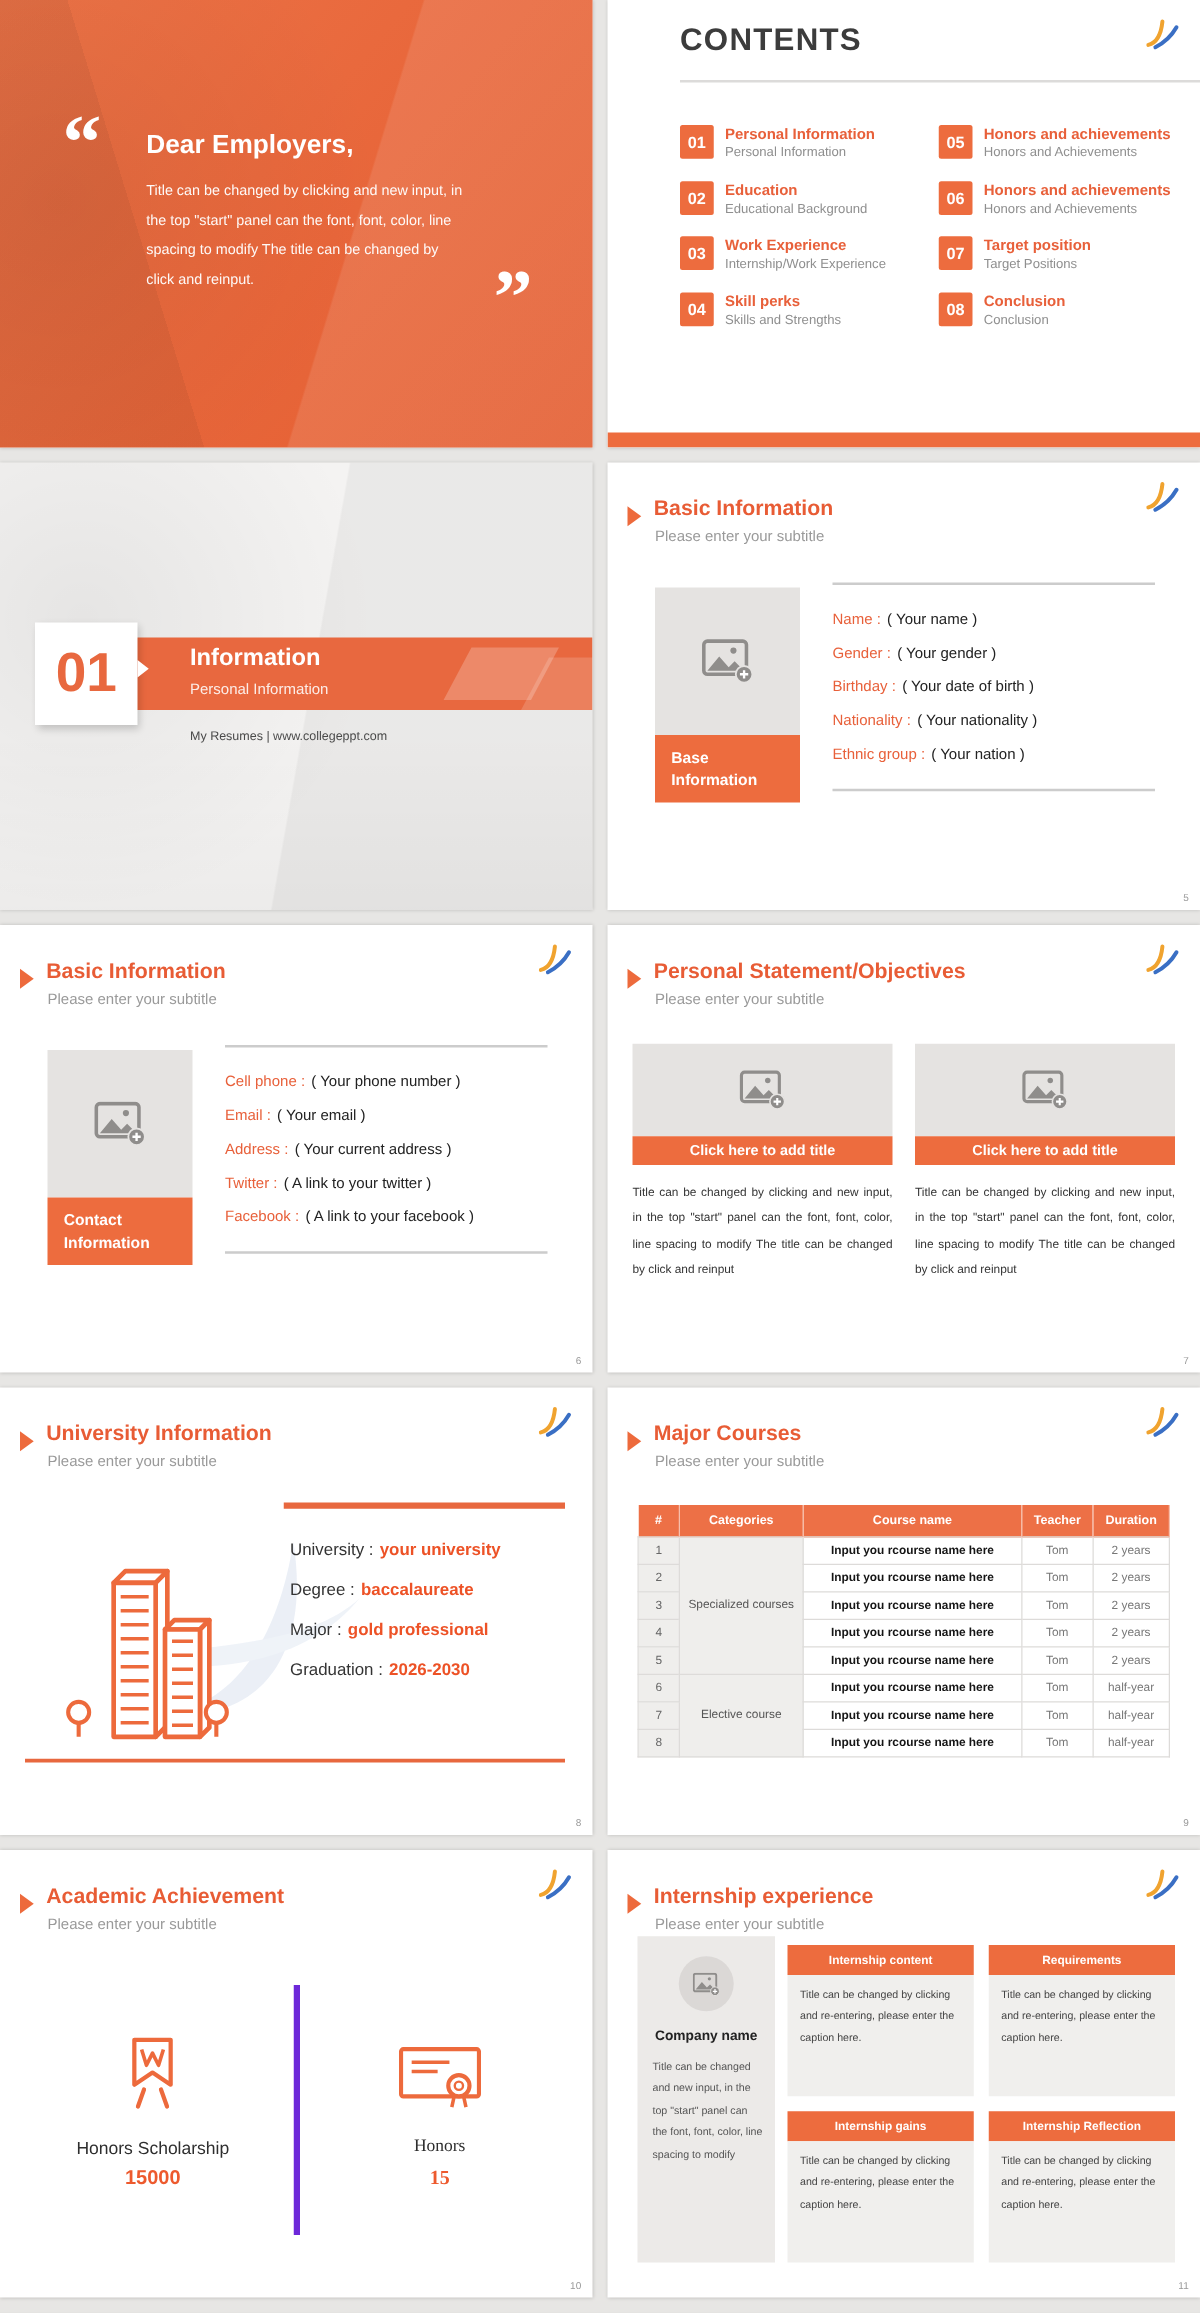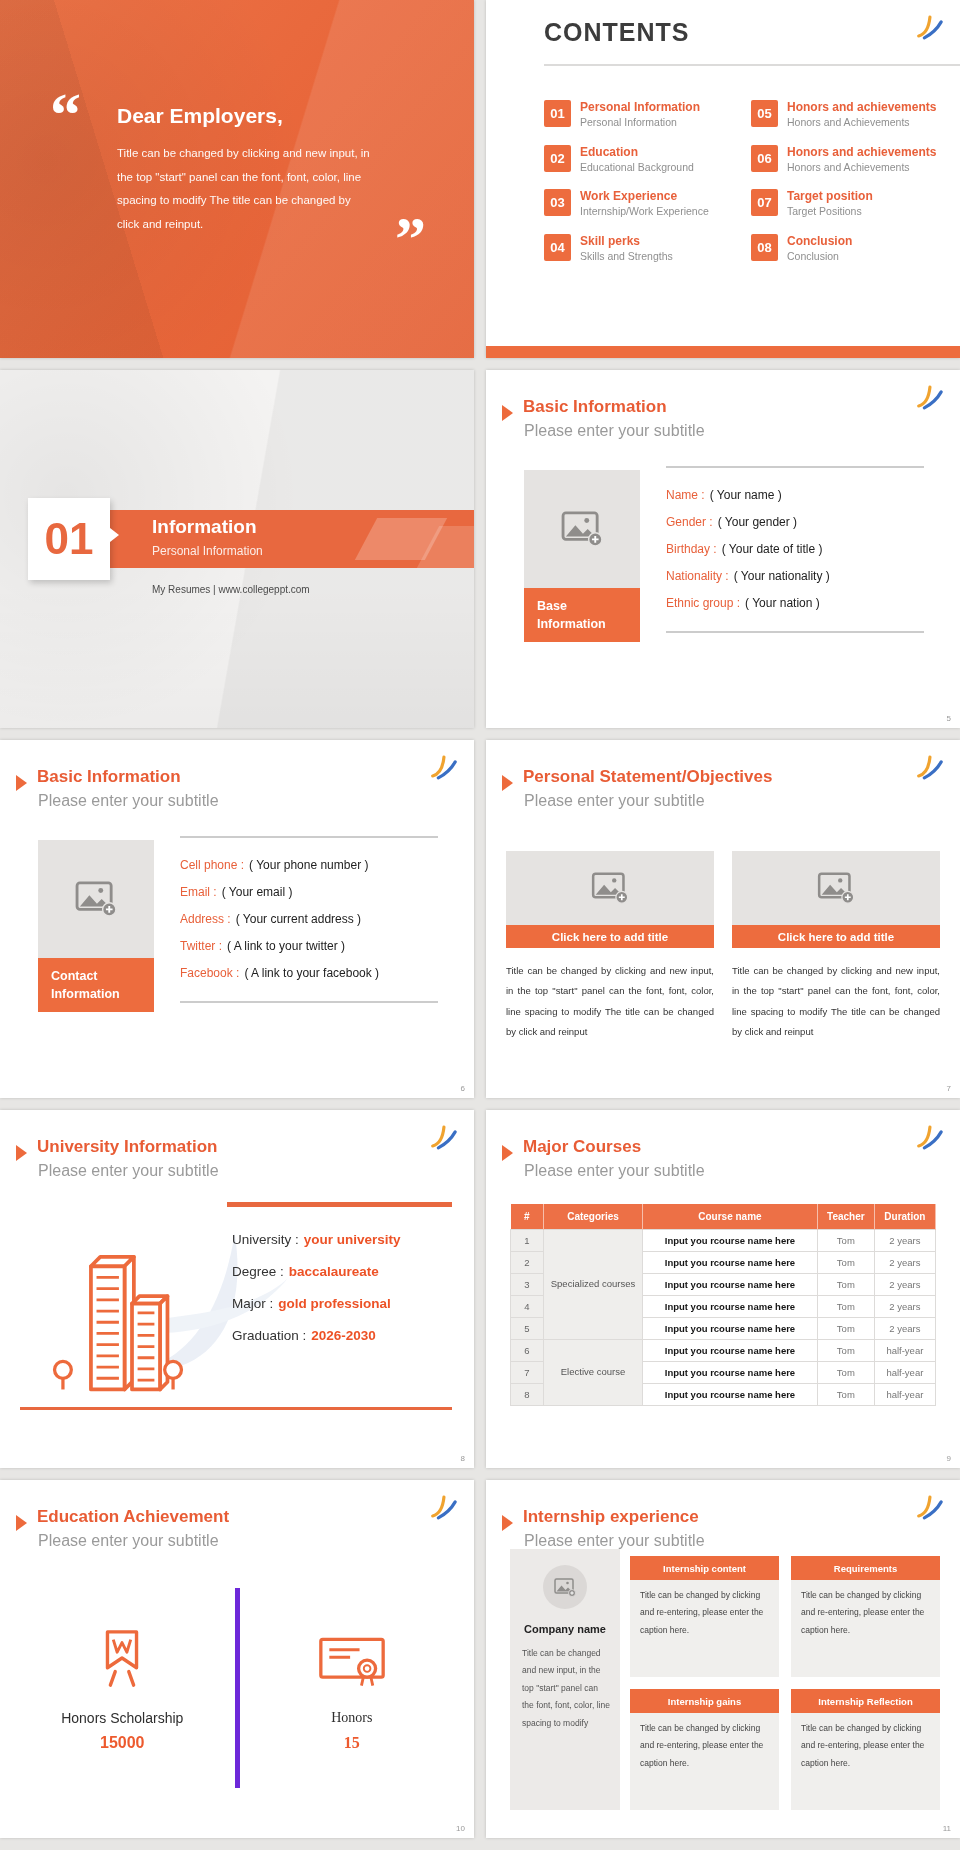--- a/index.html
+++ b/index.html
@@ -47,38 +47,38 @@
   .sec-arrow{position:absolute;left:110px;top:158px;width:0;height:0;border-left:9px solid #fff;
      border-top:7px solid transparent;border-bottom:7px solid transparent;}
   .sec-title{position:absolute;left:152px;top:146px;font-size:19px;font-weight:bold;color:#fff;}
   .sec-sub{position:absolute;left:152px;top:174px;font-size:12px;color:rgba(255,255,255,.88);}
   .sec-cap{position:absolute;left:152px;top:214px;font-size:10px;color:#4a4a4a;text-align:center;}
 
   
   .hdr-tri{position:absolute;left:16px;top:35px;width:0;height:0;border-left:11px solid #ed6a3c;
      border-top:8px solid transparent;border-bottom:8px solid transparent;}
   .hdr-title{position:absolute;left:37px;top:27px;font-size:17px;font-weight:bold;color:#e85c35;}
-  .hdr-sub{position:absolute;left:38px;top:52px;font-size:16px;color:#9a9a9a;}
+  .hdr-sub{position:absolute;left:38px;top:52px;font-size:12px;color:#9a9a9a;}
   .logo{position:absolute;right:16px;top:14px;width:30px;height:27px;}
   .pg{position:absolute;right:9px;bottom:5px;font-size:8px;color:#999;}
 
   
   .ph-box{position:absolute;left:38px;top:100px;width:116px;height:118px;background:#e5e3e1;
      display:flex;align-items:center;justify-content:center;}
   .ph-box svg{width:42px;height:36px;}
   .ph-label{position:absolute;left:38px;top:218px;width:116px;height:54px;background:#ed6c3e;color:#fff;
      box-sizing:border-box;font-size:12.5px;font-weight:bold;line-height:1.45;padding:9px 8px 0 13px;}
   .fields{position:absolute;left:180px;right:36px;top:96px;border-top:2px solid #ccc;border-bottom:2px solid #ccc;
      padding:20px 0 8px 0;}
   .fieldline{font-size:12px;margin-bottom:13px;}
   .fieldline .fl{color:#e8603a;}
   .fieldline .fv{color:#222;margin-left:5px;}
 
   
-  .st-card{position:absolute;top:111px;width:208px;}
+  .st-card{position:absolute;top:95px;width:208px;}
   .st-card.c1{left:20px;} .st-card.c2{left:246px;}
   .st-ph{height:74px;background:#e5e3e1;display:flex;align-items:center;justify-content:center;}
   .st-ph svg{width:38px;height:32px;}
   .st-bar{height:23px;background:#ed6c3e;color:#fff;font-size:11.5px;font-weight:bold;
      display:flex;align-items:center;justify-content:center;}
   .st-body{margin-top:13px;font-size:9.5px;color:#333;line-height:2.15;text-align:justify;}
 
   
   .uni-wrap{position:absolute;left:20px;top:92px;right:22px;height:208px;background:#fff;}
   .uni-topline{position:absolute;right:0;top:0;width:52%;height:5px;background:#e8683f;}
@@ -284,21 +284,21 @@
       </svg>
     <div class="ph-box">
       <svg>
           <use href="#i-img"></use>
         </svg>
     </div>
     <div class="ph-label">Base Information</div>
     <div class="fields">
       <div class="fieldline"><span class="fl">Name :</span><span class="fv">( Your name )</span></div>
       <div class="fieldline"><span class="fl">Gender :</span><span class="fv">( Your gender )</span></div>
-      <div class="fieldline"><span class="fl">Birthday :</span><span class="fv">( Your date of title )</span></div>
+      <div class="fieldline"><span class="fl">Birthday :</span><span class="fv">( Your date of birth )</span></div>
       <div class="fieldline"><span class="fl">Nationality :</span><span class="fv">( Your nationality )</span></div>
       <div class="fieldline"><span class="fl">Ethnic group :</span><span class="fv">( Your nation )</span></div>
     </div>
     <div class="pg">5</div>
   </div>
 
   <div class="slide">
     <div class="hdr-tri"></div>
     <div class="hdr-title">Basic Information</div>
     <div class="hdr-sub">Please enter your subtitle</div>
@@ -443,21 +443,21 @@
           <td class="mut">Tom</td>
           <td class="mut">half-year</td>
         </tr>
       </tbody>
     </table>
     <div class="pg">9</div>
   </div>
 
   <div class="slide">
     <div class="hdr-tri"></div>
-    <div class="hdr-title">Education Achievement</div>
+    <div class="hdr-title">Academic Achievement</div>
     <div class="hdr-sub">Please enter your subtitle</div>
     <svg class="logo">
         <use href="#i-logo"></use>
       </svg>
     <div class="ach-row">
       <div class="ach-col">
         <div class="ach-ico">
             <svg width="62" height="62">
               <use href="#i-medal"></use>
             </svg>

